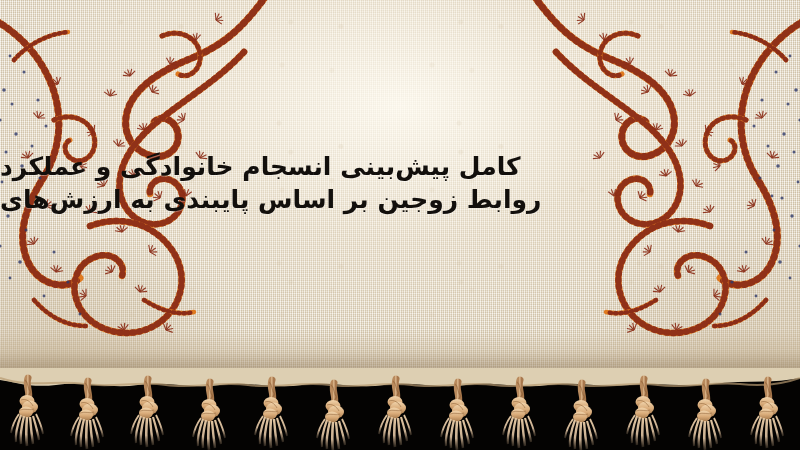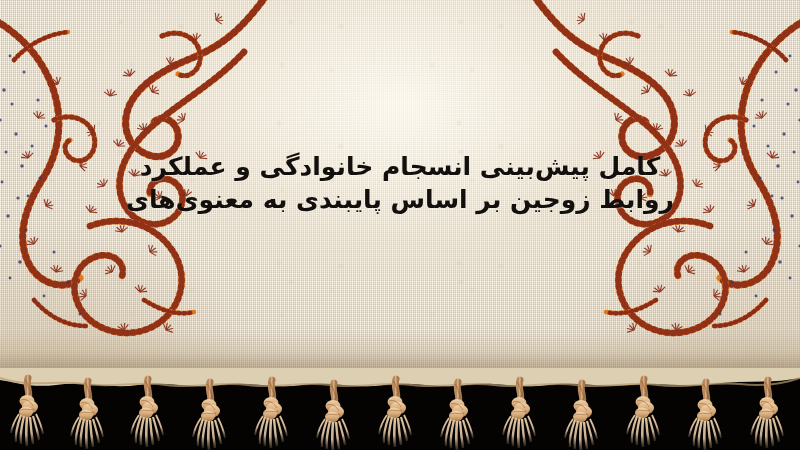--- a/index.html
+++ b/index.html
@@ -92,21 +92,21 @@
   }
   .ornament.left  { left: -6px; }
   .ornament.right { right: -6px; transform: scaleX(-1); }
 
   
   .title-block {
     position: absolute;
     left: 0;
     top: 150px;
     width: 800px;
-    text-align: center;
+    text-align: left;
     z-index: 6;
   }
   .title-line {
     display: block;
     color: #120f0c;
     font-family: "DejaVu Sans", "Liberation Sans", sans-serif;
     font-weight: bold;
     font-size: 25px;
     line-height: 33px;
     letter-spacing: 0px;
@@ -488,21 +488,21 @@
         <circle cx="16" cy="56" r="1.4"></circle>
       <circle cx="60" cy="252" r="1.5"></circle>
         <circle cx="74" cy="282" r="1.6"></circle>
       <circle cx="50" cy="296" r="1.4"></circle>
         <circle cx="86" cy="314" r="1.5"></circle>
     </g>
   </svg>
 
   <div class="title-block">
     <span class="title-line">کامل پیش‌بینی انسجام خانوادگی و عملکرد</span>
-    <span class="title-line">روابط زوجین بر اساس پایبندی به معنوی‌های</span>
+    <span class="title-line">روابط زوجین بر اساس پایبندی به ارزش‌های</span>
   </div>
 
   <svg class="fringe" viewBox="0 0 800 82" preserveAspectRatio="none">
     <defs>
       <linearGradient id="cordG" x1="0" y1="0" x2="1" y2="0">
         <stop offset="0%" stop-color="#b98a5d"></stop>
         <stop offset="35%" stop-color="#e7c79c"></stop>
         <stop offset="65%" stop-color="#d8b088"></stop>
         <stop offset="100%" stop-color="#a8784d"></stop>
       </linearGradient>

